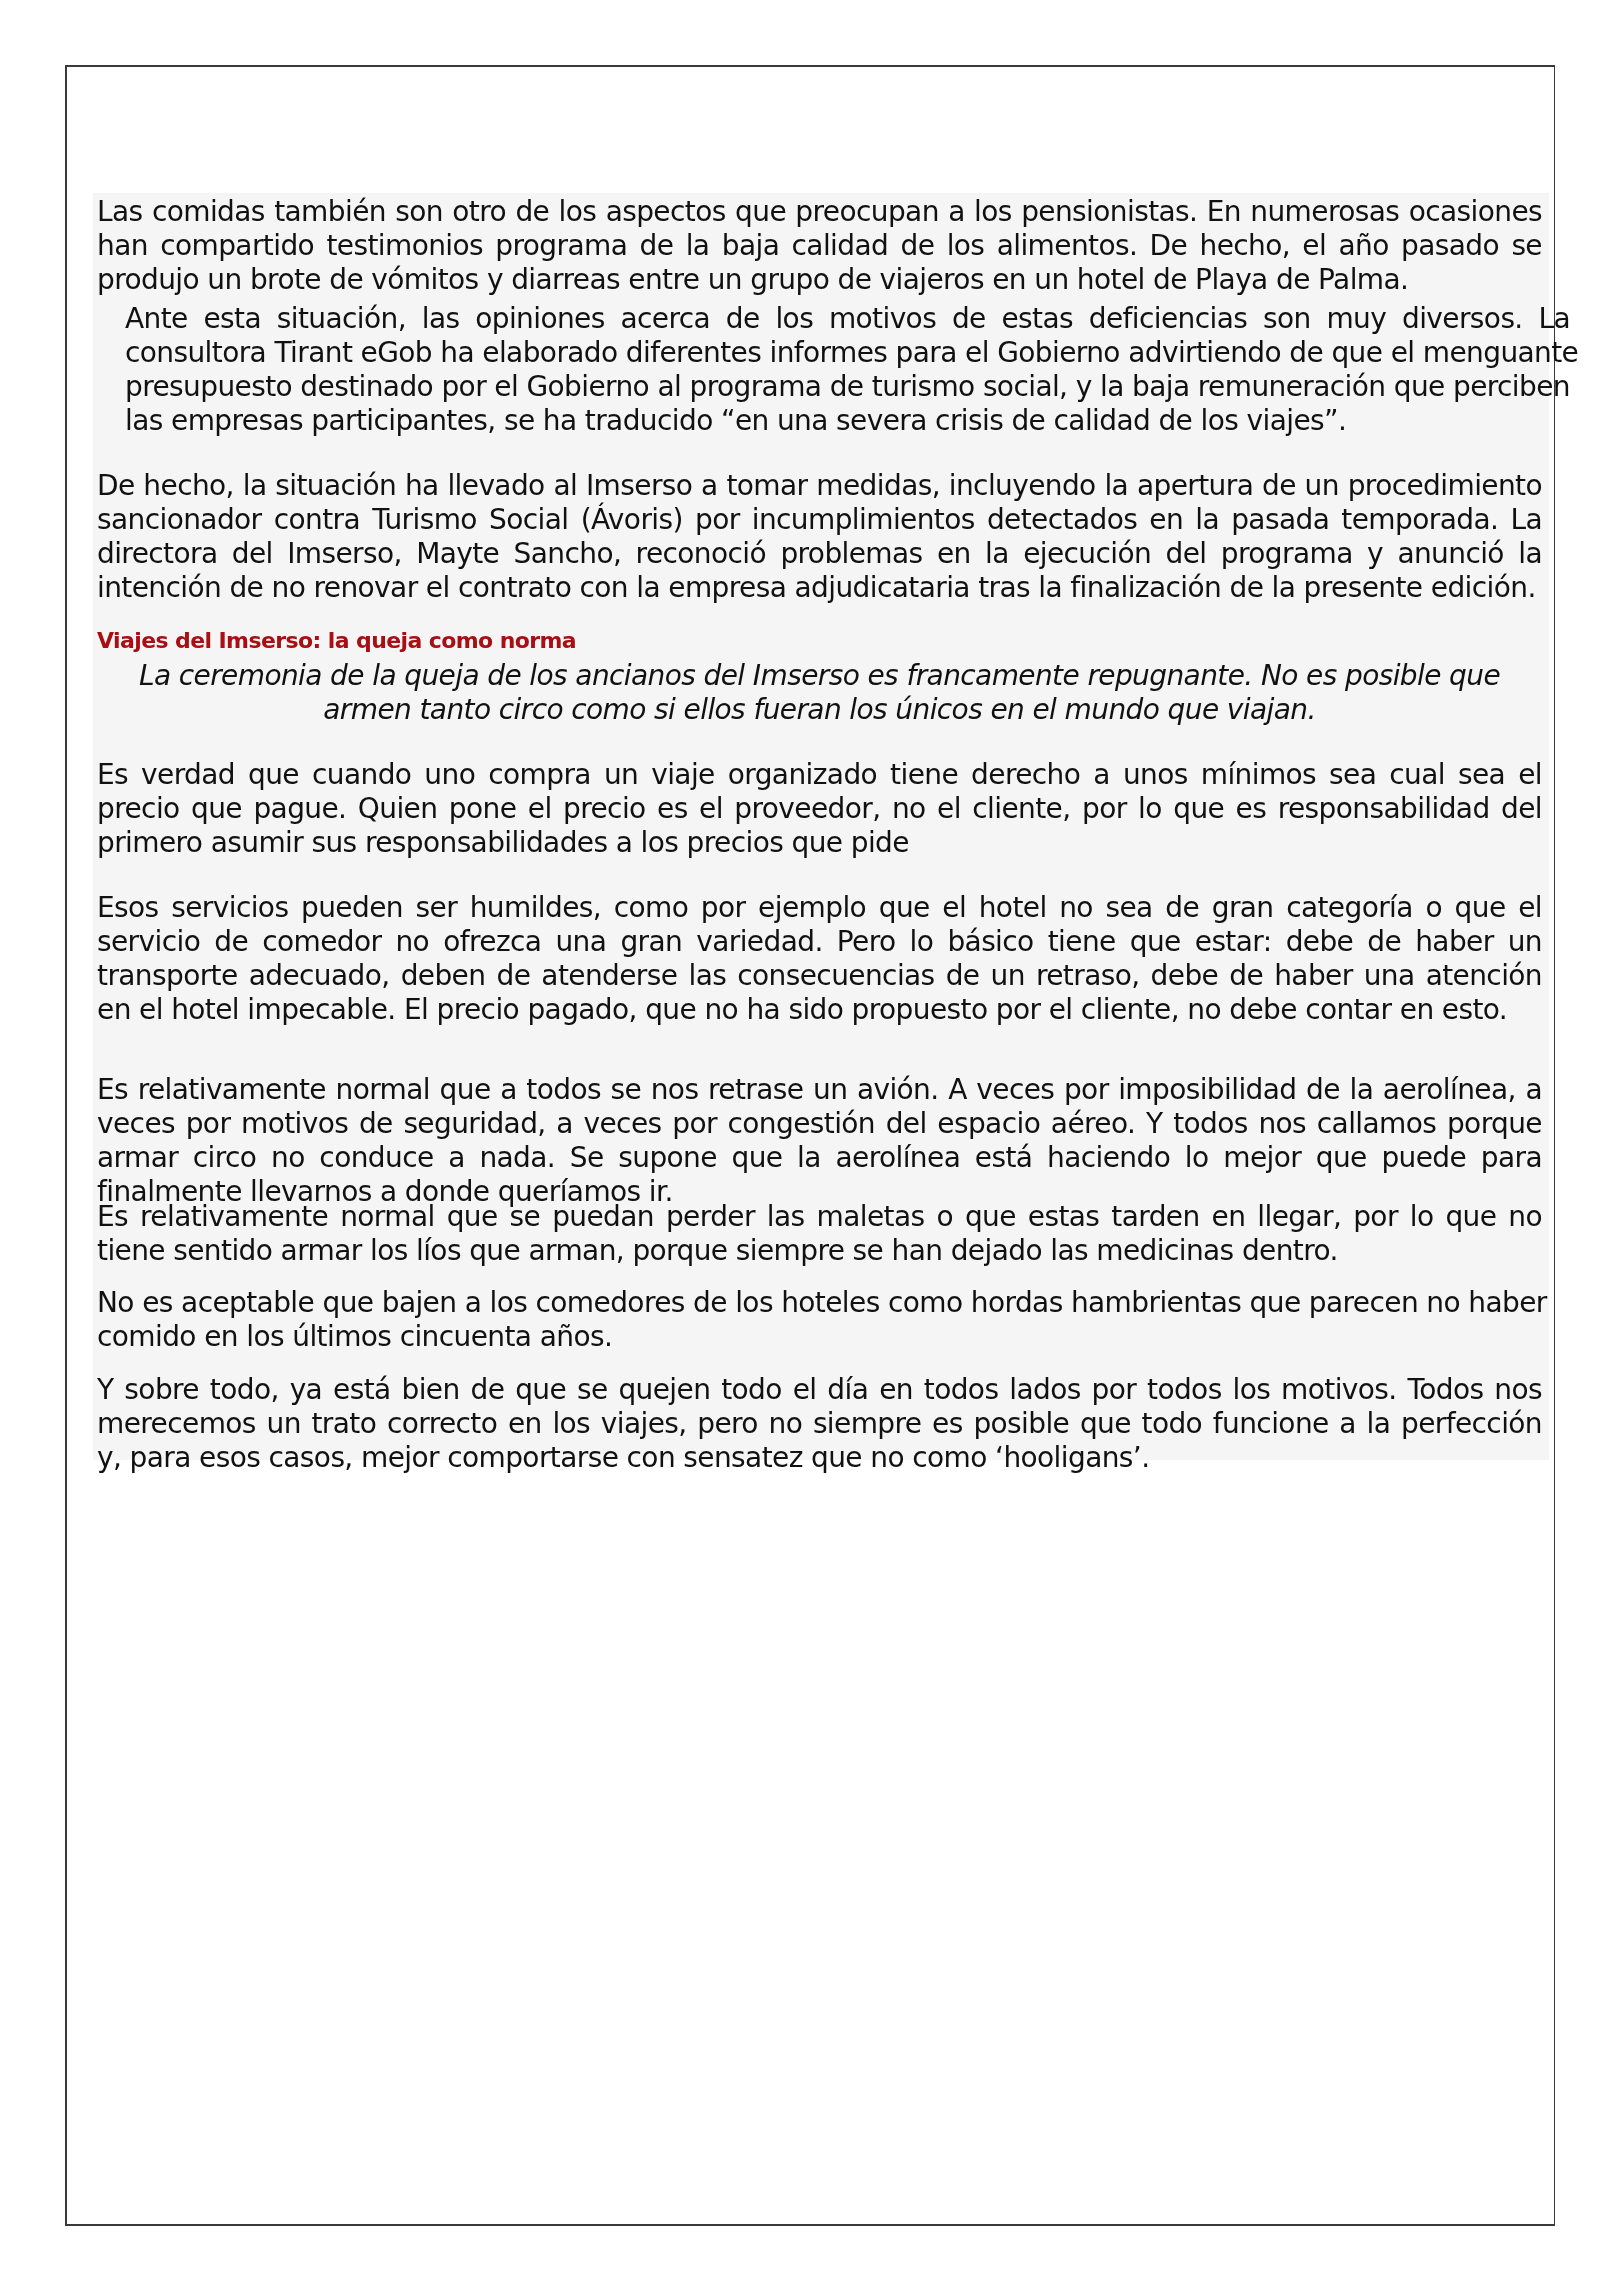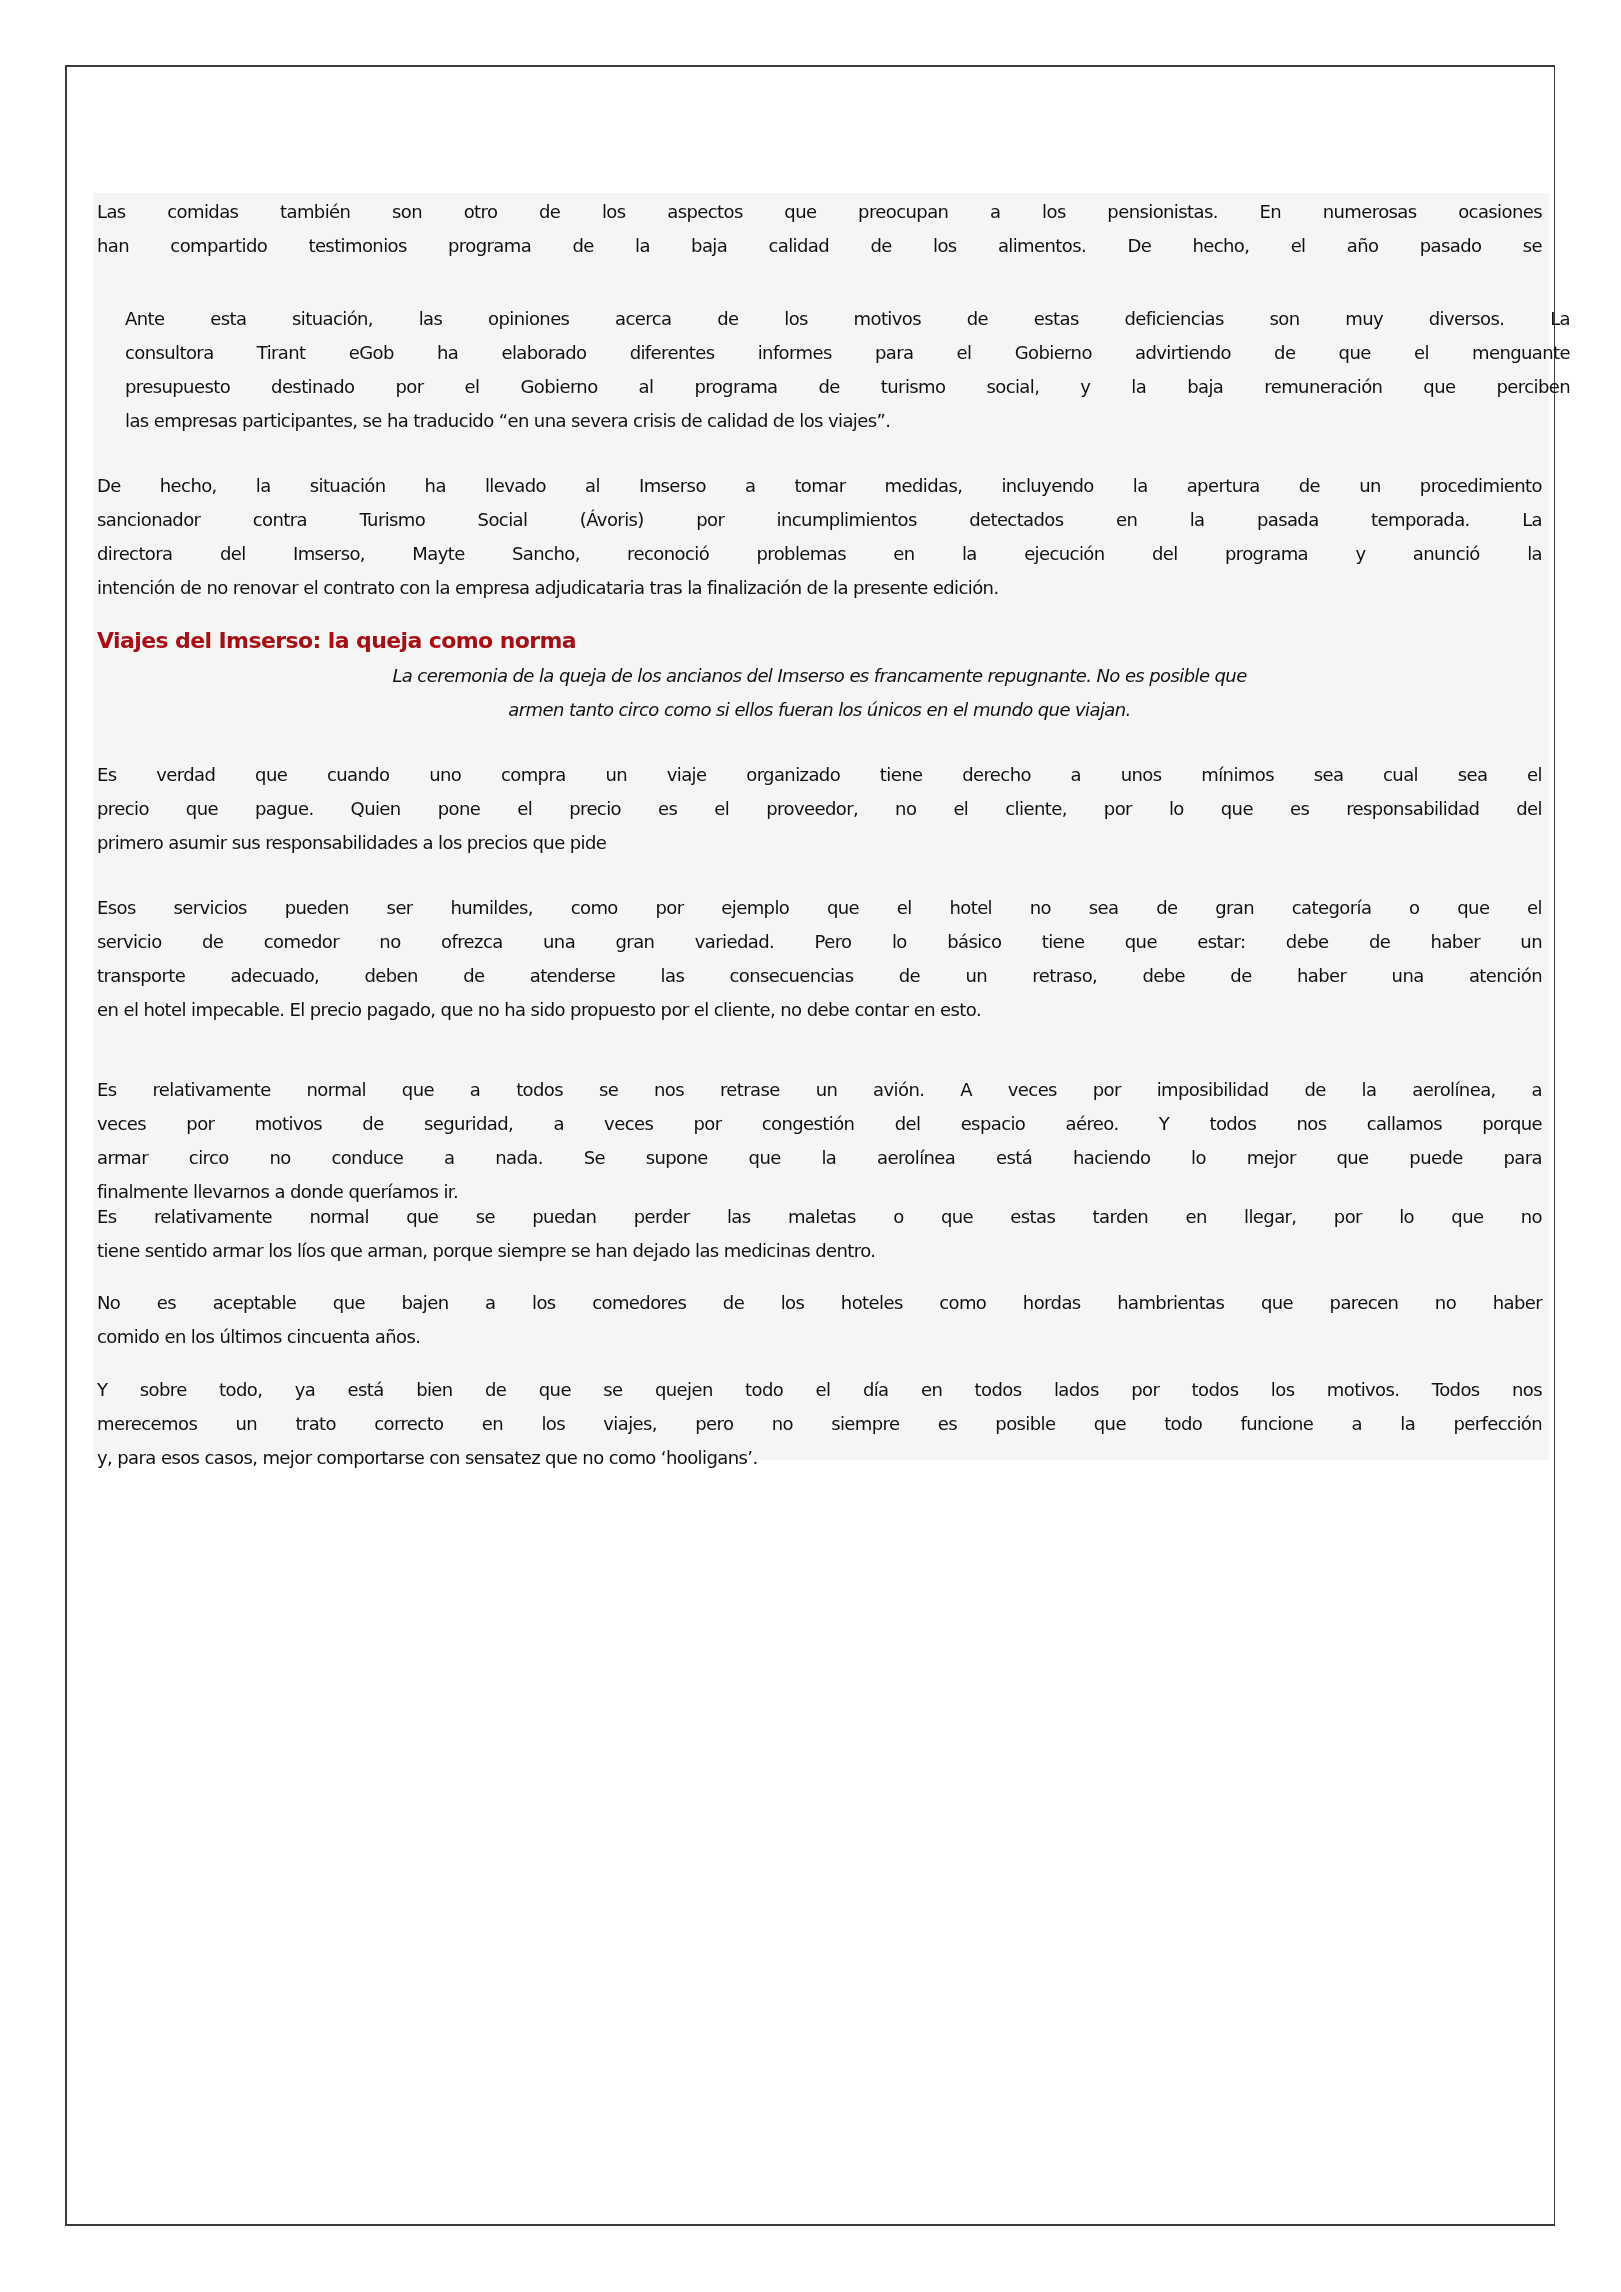--- a/index.html
+++ b/index.html
@@ -6,37 +6,38 @@
   body { width: 1621px; height: 2293px; position: relative; overflow: hidden; }
   .page-frame {
     position: absolute; left: 65px; top: 65px; width: 1490px; height: 2161px;
     border: 2px solid #3a3a3a; border-right-width: 1px; box-sizing: border-box;
   }
   .content {
     position: absolute; left: 93px; top: 193px; width: 1456px; height: 1267px;
     background: #f5f5f5;
   }
   .block { position: absolute; left: 97px; width: 1445px;
-    font-family: "DejaVu Sans", sans-serif; font-size: 18px; color: #111111;
+    font-family: "DejaVu Sans", sans-serif; font-size: 28px; color: #111111;
     letter-spacing: -0.6px; }
   .line { height: 34px; line-height: 34px; white-space: nowrap;
     text-align: justify; text-align-last: justify; overflow: visible; }
   .line.last { text-align-last: left; }
   .heading { color: #a80f14; font-weight: bold; font-size: 22px; height: 33px; line-height: 33px; letter-spacing: -0.6px;}
   .quote { font-style: italic; text-align: center; text-align-last: center; }
 </style>
 </head>
 <body>
 
 <div class="page-frame"></div>
 <div class="content"></div>
 
 <div class="block" style="top:195px;">
   <div class="line">Las comidas también son otro de los aspectos que preocupan a los pensionistas. En numerosas ocasiones</div>
   <div class="line">han compartido testimonios programa de la baja calidad de los alimentos. De hecho, el año pasado se</div>
+  <div class="line last">produjo un brote de vómitos y diarreas entre un grupo de viajeros en un hotel de Playa de Palma.</div>
 </div>
 
 <div class="block" style="top:302px;margin-left:28px;">
   <div class="line">Ante esta situación, las opiniones acerca de los motivos de estas deficiencias son muy diversos. La</div>
   <div class="line">consultora Tirant eGob ha elaborado diferentes informes para el Gobierno advirtiendo de que el menguante</div>
   <div class="line">presupuesto destinado por el Gobierno al programa de turismo social, y la baja remuneración que perciben</div>
   <div class="line last">las empresas participantes, se ha traducido “en una severa crisis de calidad de los viajes”.</div>
 </div>
 
 <div class="block" style="top:469px;">

